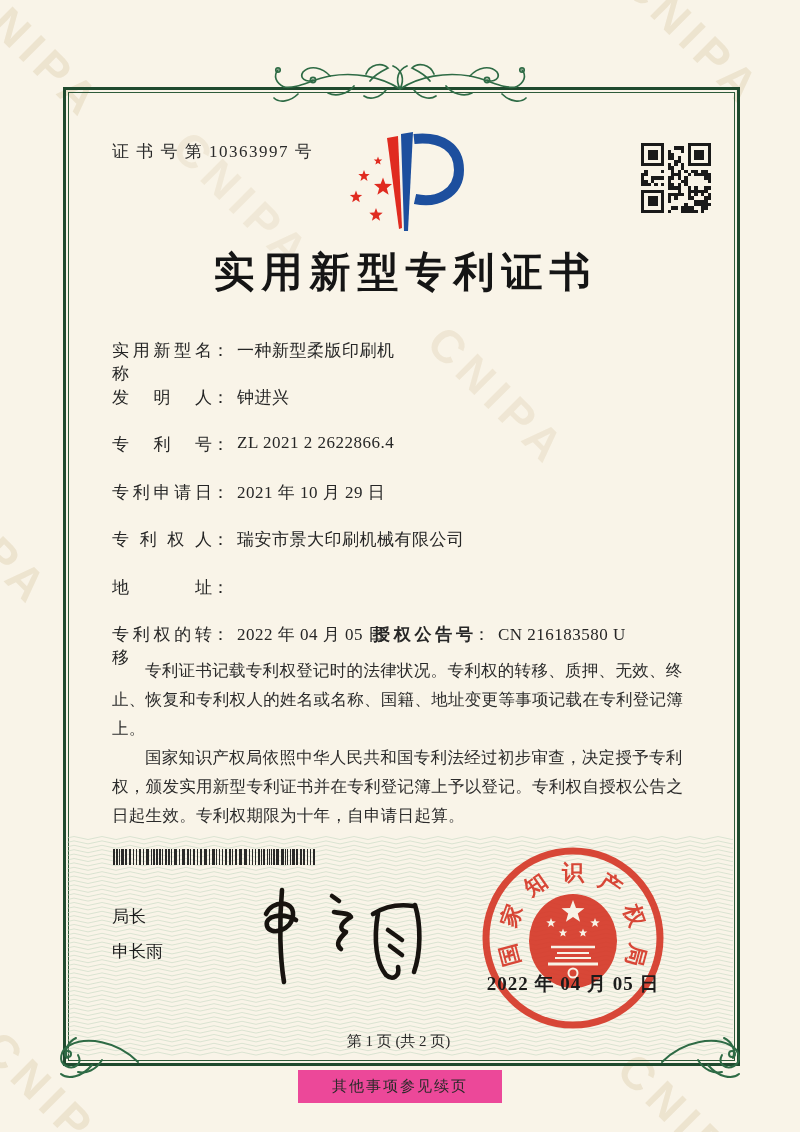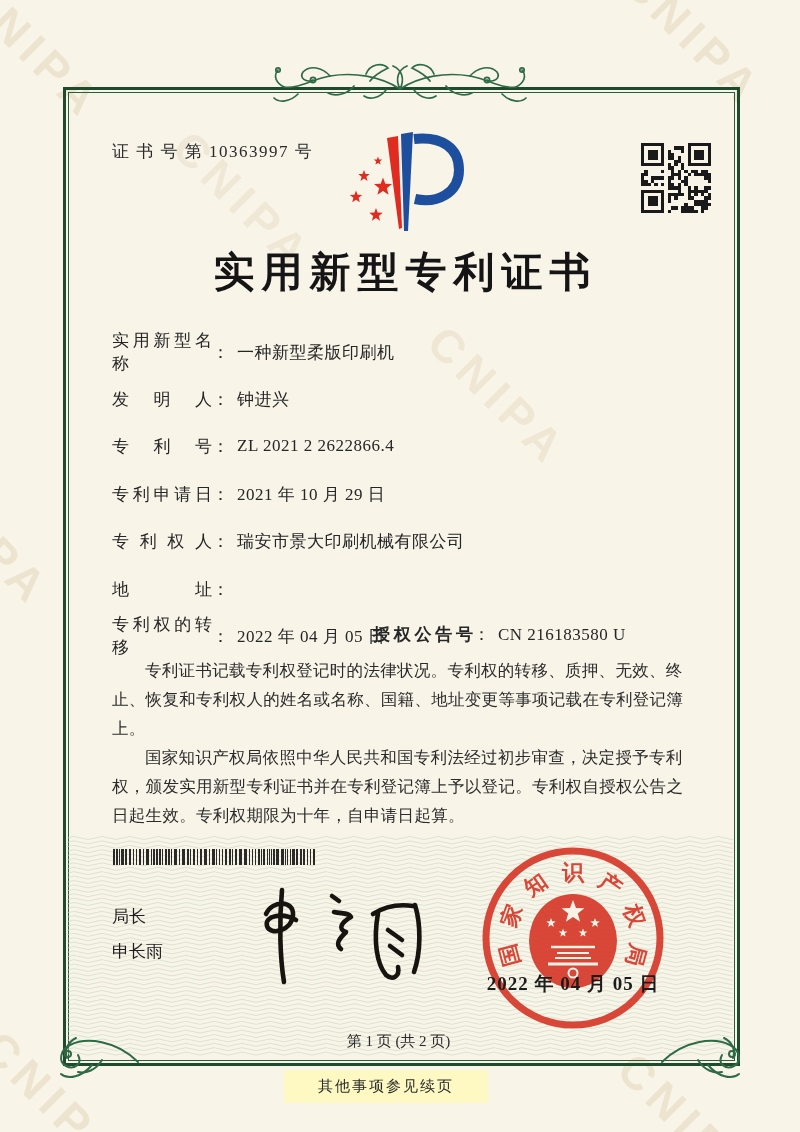--- a/index.html
+++ b/index.html
@@ -13,34 +13,34 @@
     position:absolute;z-index:1;font-family:"Liberation Sans","DejaVu Sans",sans-serif;
     font-weight:bold;font-size:46px;letter-spacing:7px;color:#e4d7bc;opacity:.55;
     transform:rotate(45deg);transform-origin:left top;white-space:nowrap;pointer-events:none;
   }
   .frame{position:absolute;left:63px;top:87px;width:671px;height:973px;border:3px solid #1f4a2e;z-index:2;}
   .frame-inner{position:absolute;left:2px;top:2px;right:2px;bottom:2px;border:1px solid #2e5b3a;}
   .abs{position:absolute;z-index:3;}
   .cert-no{left:112px;top:140px;font-size:17px;letter-spacing:1.5px;white-space:pre-wrap;color:#2a2a2a;}
   .title{left:63px;top:238px;width:671px;text-align:center;font-size:41px;font-weight:bold;
     letter-spacing:7px;color:#151515;margin:7px;}
-  .frow{left:112px;width:600px;height:26px;font-size:17px;color:#262626;display:flex;align-items:center;}
+  .frow{left:112px;width:600px;height:26px;font-size:17px;color:#262626;display:flex;align-items:flex-start;}
   .flabel{display:inline-block;width:100px;text-align:justify;text-align-last:justify;flex:0 0 100px;}
   .colon{margin-right:8px;}
   .fval{white-space:pre-wrap;letter-spacing:.5px;}
   .grant-no{position:absolute;left:261px;top:0;display:flex;align-items:baseline;}
   .grant-no .flabel2{display:inline-block;width:100px;text-align:justify;text-align-last:justify;letter-spacing:0;font-weight:bold;}
   .bodytext{left:112px;top:656px;width:580px;font-size:16.5px;line-height:29px;color:#2b2b2b;}
   .bodytext p{margin:0;text-indent:33px;letter-spacing:.3px;}
   .signer{left:112px;width:120px;font-size:17px;font-family:"Liberation Sans","DejaVu Sans",sans-serif;color:#1d1d1d;}
   .seal-date{left:477px;top:971px;width:192px;text-align:center;font-size:19px;font-weight:600;
     letter-spacing:1px;color:#1c1c1c;white-space:pre-wrap;z-index:5;}
   .page-info{left:63px;top:1032px;width:671px;text-align:center;font-size:15px;color:#2a2a2a;white-space:pre-wrap;}
-  .cont-note{left:284px;top:1070px;width:204px;text-align:center;font-size:15px;letter-spacing:2px;
-    background:#fef9c3;padding:7px 0;color:#2a2a2a;}
+  .cont-note{left:298px;top:1070px;width:204px;text-align:center;font-size:15px;letter-spacing:2px;
+    background:#ec4899;padding:7px 0;color:#2a2a2a;}
   svg{display:block;}
 </style>
 </head>
 <body>
 
 <div class="page">
 
   <span class="wm" style="left:-10px;top:-32px">CNIPA</span>
   <span class="wm" style="left:650px;top:-45px">CNIPA</span>
   <span class="wm" style="left:200px;top:120px;opacity:.38">CNIPA</span>

